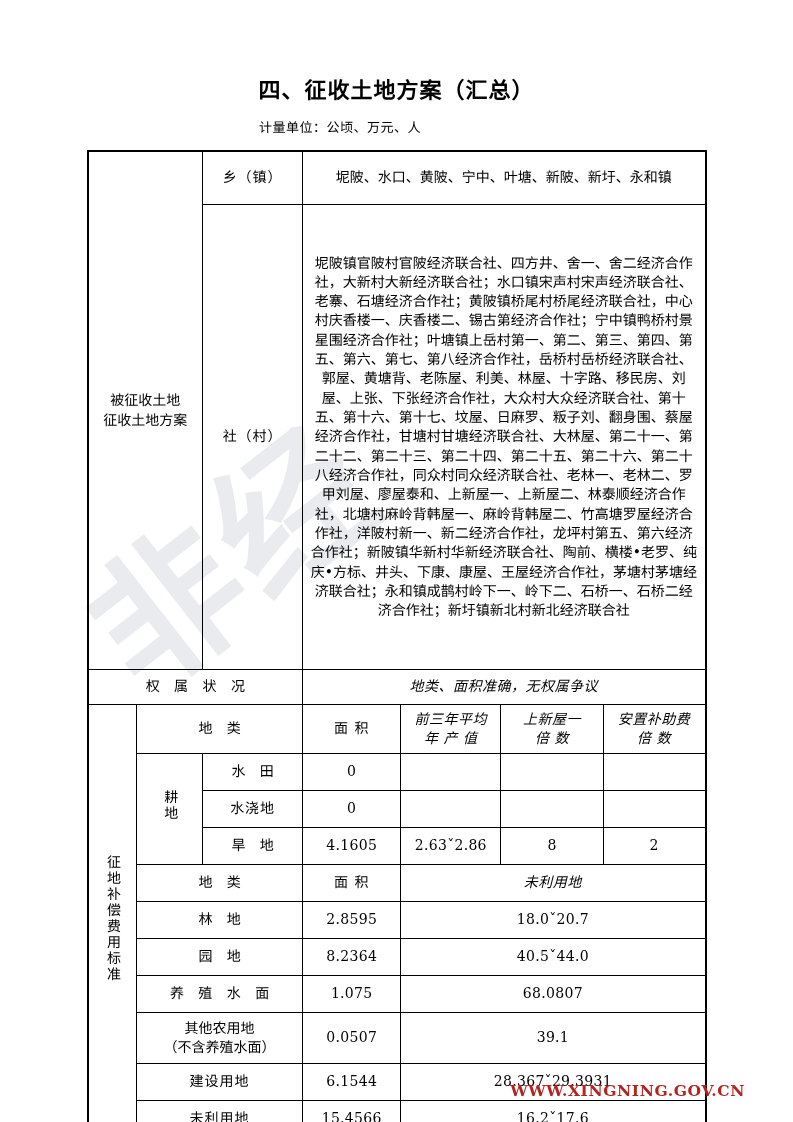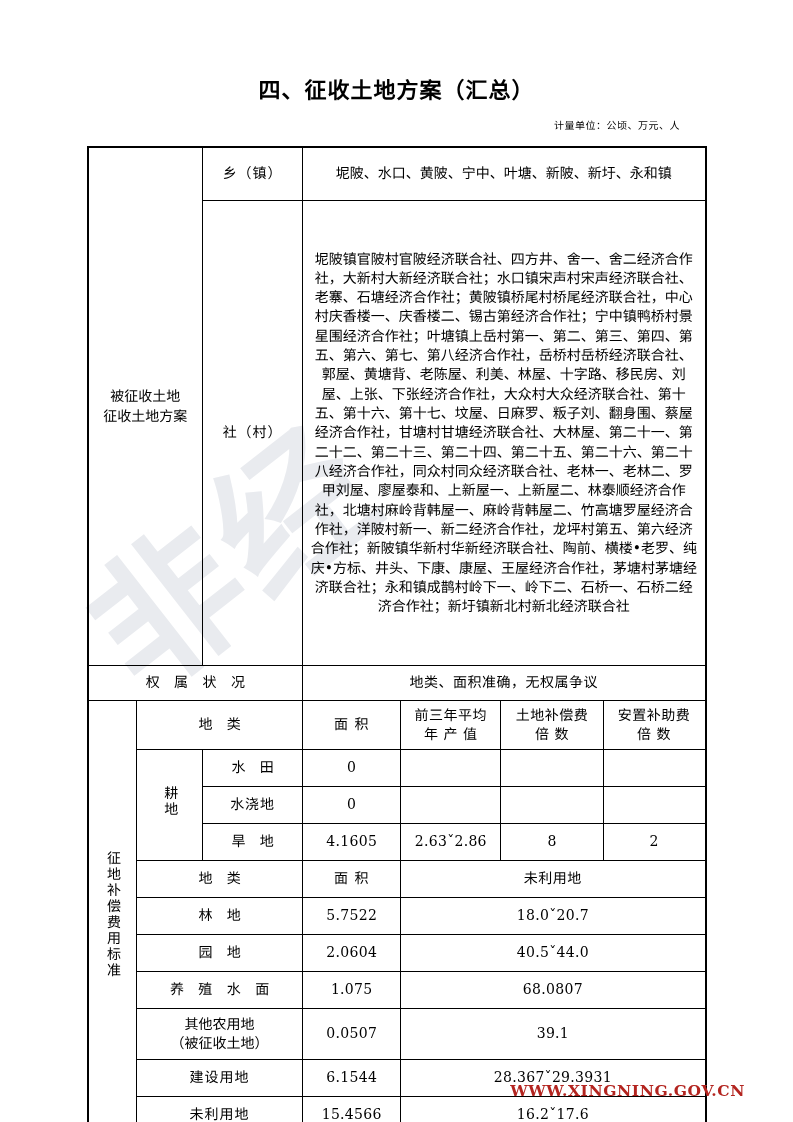--- a/index.html
+++ b/index.html
@@ -54,22 +54,22 @@
   .doc-title {
     text-align: center;
     font-size: 22px;
     font-weight: bold;
     letter-spacing: 1px;
     margin: 0;
     padding-top: 72px;
     font-family: "DejaVu Serif", "Liberation Serif", serif;
   }
   .doc-subtitle {
-    text-align: right;
-    font-size: 10px;
+    text-align: center;
+    font-size: 13px;
     margin: 0;
     padding-top: 13px;
     padding-right: 113px;
     letter-spacing: 0.5px;
   }
 
   
   .tbl-wrap {
     margin: 14px auto 0 auto;
     width: 620px;
@@ -100,20 +100,21 @@
   }
   .cell-label-sp {
     font-size: 14px;
     letter-spacing: 5px;
     text-indent: 5px;
     margin-left: 40px;
   }
   .cell-head {
     font-size: 14px;
     letter-spacing: 0.5px;
+    font-style: italic;
   }
 
   
   .para {
     text-align: justify;
     text-align-last: center;
     font-size: 14.2px;
     line-height: 1.52;
     padding: 6px 7px 6px 7px !important;
     letter-spacing: 0px;
@@ -212,21 +213,21 @@
             <td class="outer-l vcell" rowspan="11">
               <span class="vstrip">征地补偿费用标准</span>
             </td>
             <td class="cell-label-sp" colspan="2" style="height:44px">地        类</td>
             <td class="cell-label">面    积</td>
             <td class="cell-head">
               <div>前三年平均</div>
               <div>年 产 值</div>
             </td>
             <td class="cell-head">
-              <div>土地补偿费</div>
+              <div>上新屋一</div>
               <div>倍    数</div>
             </td>
             <td class="outer-r cell-head">
               <div>安置补助费</div>
               <div>倍    数</div>
             </td>
           </tr>
 
           <tr>
             <td rowspan="3" style="width:62px">
@@ -256,40 +257,40 @@
           </tr>
 
           <tr>
             <td class="cell-label-sp" colspan="2" style="height:32px">地      类</td>
             <td class="cell-label">面    积</td>
             <td class="outer-r cell-head" colspan="3">未利用地</td>
           </tr>
 
           <tr>
             <td class="cell-label-sp" colspan="2" style="height:32px">林      地</td>
-            <td class="num">5.7522</td>
+            <td class="num">2.8595</td>
             <td class="outer-r num" colspan="3">18.0ˇ20.7</td>
           </tr>
 
           <tr>
             <td class="cell-label-sp" colspan="2" style="height:32px">园      地</td>
-            <td class="num">2.0604</td>
+            <td class="num">8.2364</td>
             <td class="outer-r num" colspan="3">40.5ˇ44.0</td>
           </tr>
 
           <tr>
             <td class="cell-label-sp" colspan="2" style="height:32px">养 殖 水 面</td>
             <td class="num">1.075</td>
             <td class="outer-r num" colspan="3">68.0807</td>
           </tr>
 
           <tr>
             <td class="twoline" colspan="2" style="height:46px">
               <div>其他农用地</div>
-              <div>（被征收土地）</div>
+              <div>（不含养殖水面）</div>
             </td>
             <td class="num">0.0507</td>
             <td class="outer-r num" colspan="3">39.1</td>
           </tr>
 
           <tr>
             <td class="cell-label" colspan="2" style="height:32px">建设用地</td>
             <td class="num">6.1544</td>
             <td class="outer-r num" colspan="3">28.367ˇ29.3931</td>
           </tr>

